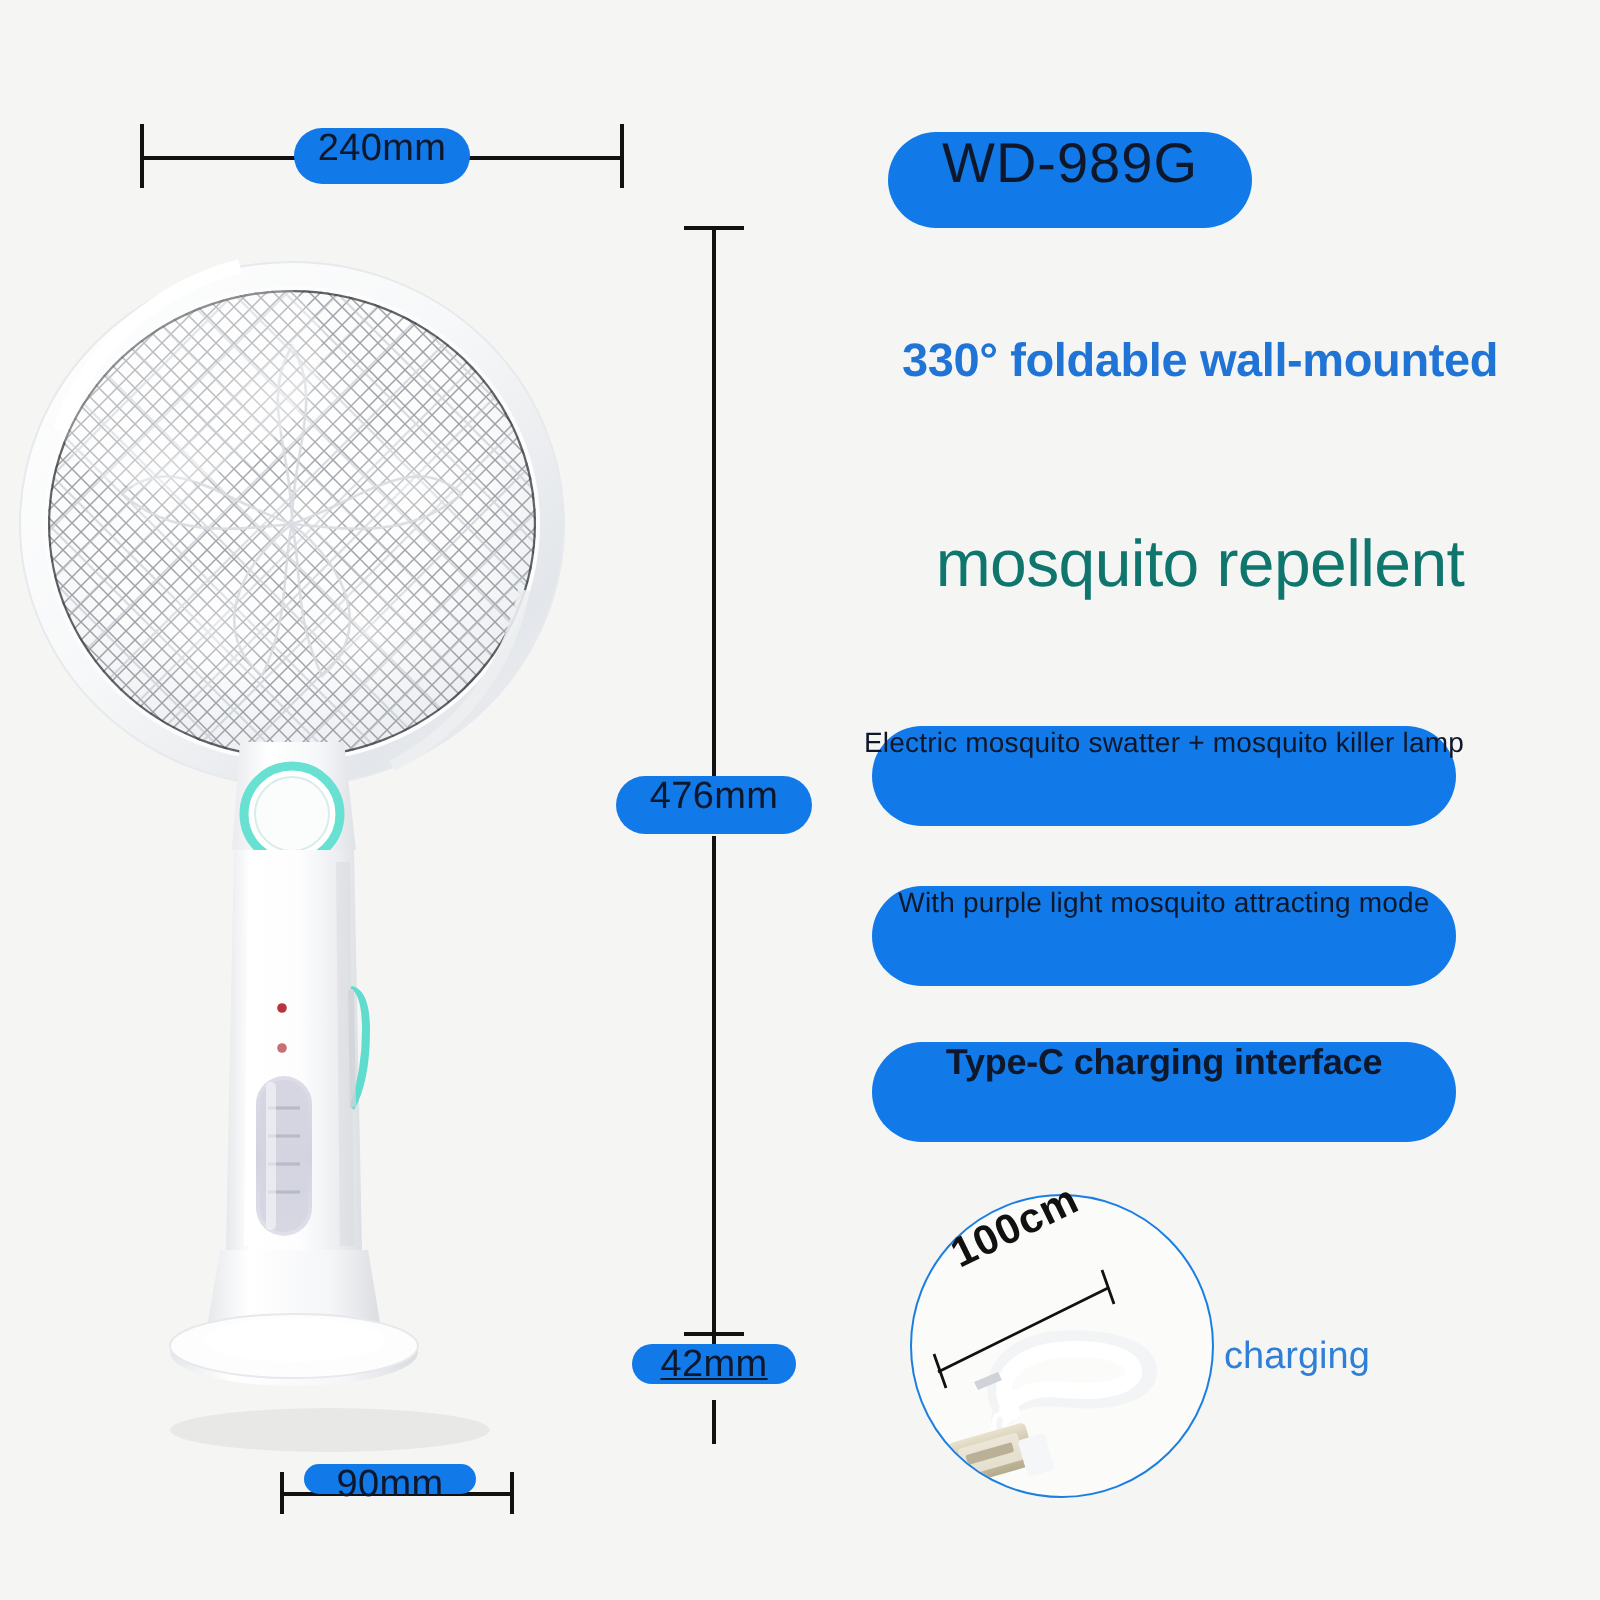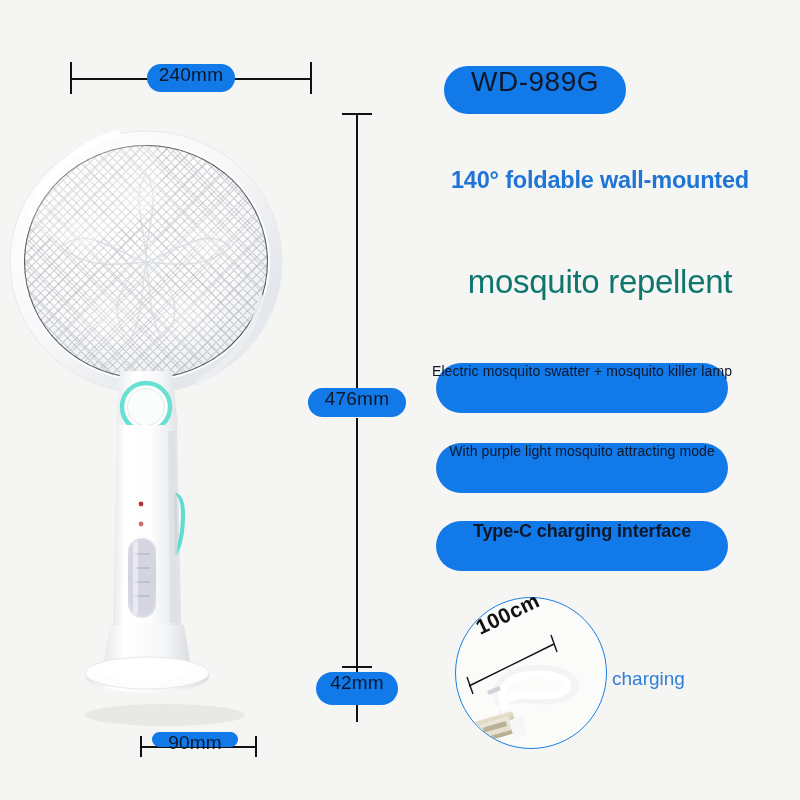--- a/index.html
+++ b/index.html
@@ -223,39 +223,39 @@
     <div class="dimline v" style="left:356px;top:418px;height:255px;"></div>
     <div class="tick h" style="left:342px;top:113px;width:30px;"></div>
     <div class="pill dimpill" style="left:308px;top:388px;width:98px;height:29px;">
       <span>476mm</span>
     </div>
   </div>
 
   <div>
     <div class="tick h" style="left:342px;top:666px;width:30px;"></div>
     <div class="dimline v" style="left:356px;top:700px;height:22px;"></div>
-    <div class="pill dimpill" style="left:316px;top:672px;width:82px;height:33px;">
+    <div class="pill dimpill" style="left:316px;top:672px;width:82px;height:20px;text-decoration:underline;">
       <span>42mm</span>
     </div>
   </div>
 
   <div>
     <div class="dimline h" style="left:140px;top:746px;width:116px;"></div>
     <div class="tick v" style="left:140px;top:736px;height:21px;"></div>
     <div class="tick v" style="left:255px;top:736px;height:21px;"></div>
     <div class="pill dimpill" style="left:152px;top:732px;width:86px;height:15px;">
       <span>90mm</span>
     </div>
   </div>
 
   <div class="pill model-pill">
     <span>WD-989G</span>
   </div>
 
-  <div class="subhead">140° foldable wall-mounted</div>
+  <div class="subhead">330° foldable wall-mounted</div>
   <div class="headline">mosquito repellent</div>
 
   <div class="pill feat f1">
     <span class="ftxt">Electric mosquito swatter + mosquito killer lamp</span>
   </div>
   <div class="pill feat f2">
     <span class="ftxt">With purple light mosquito attracting mode</span>
   </div>
   <div class="pill feat f3">
     <span class="ftxt">Type-C charging interface</span>

